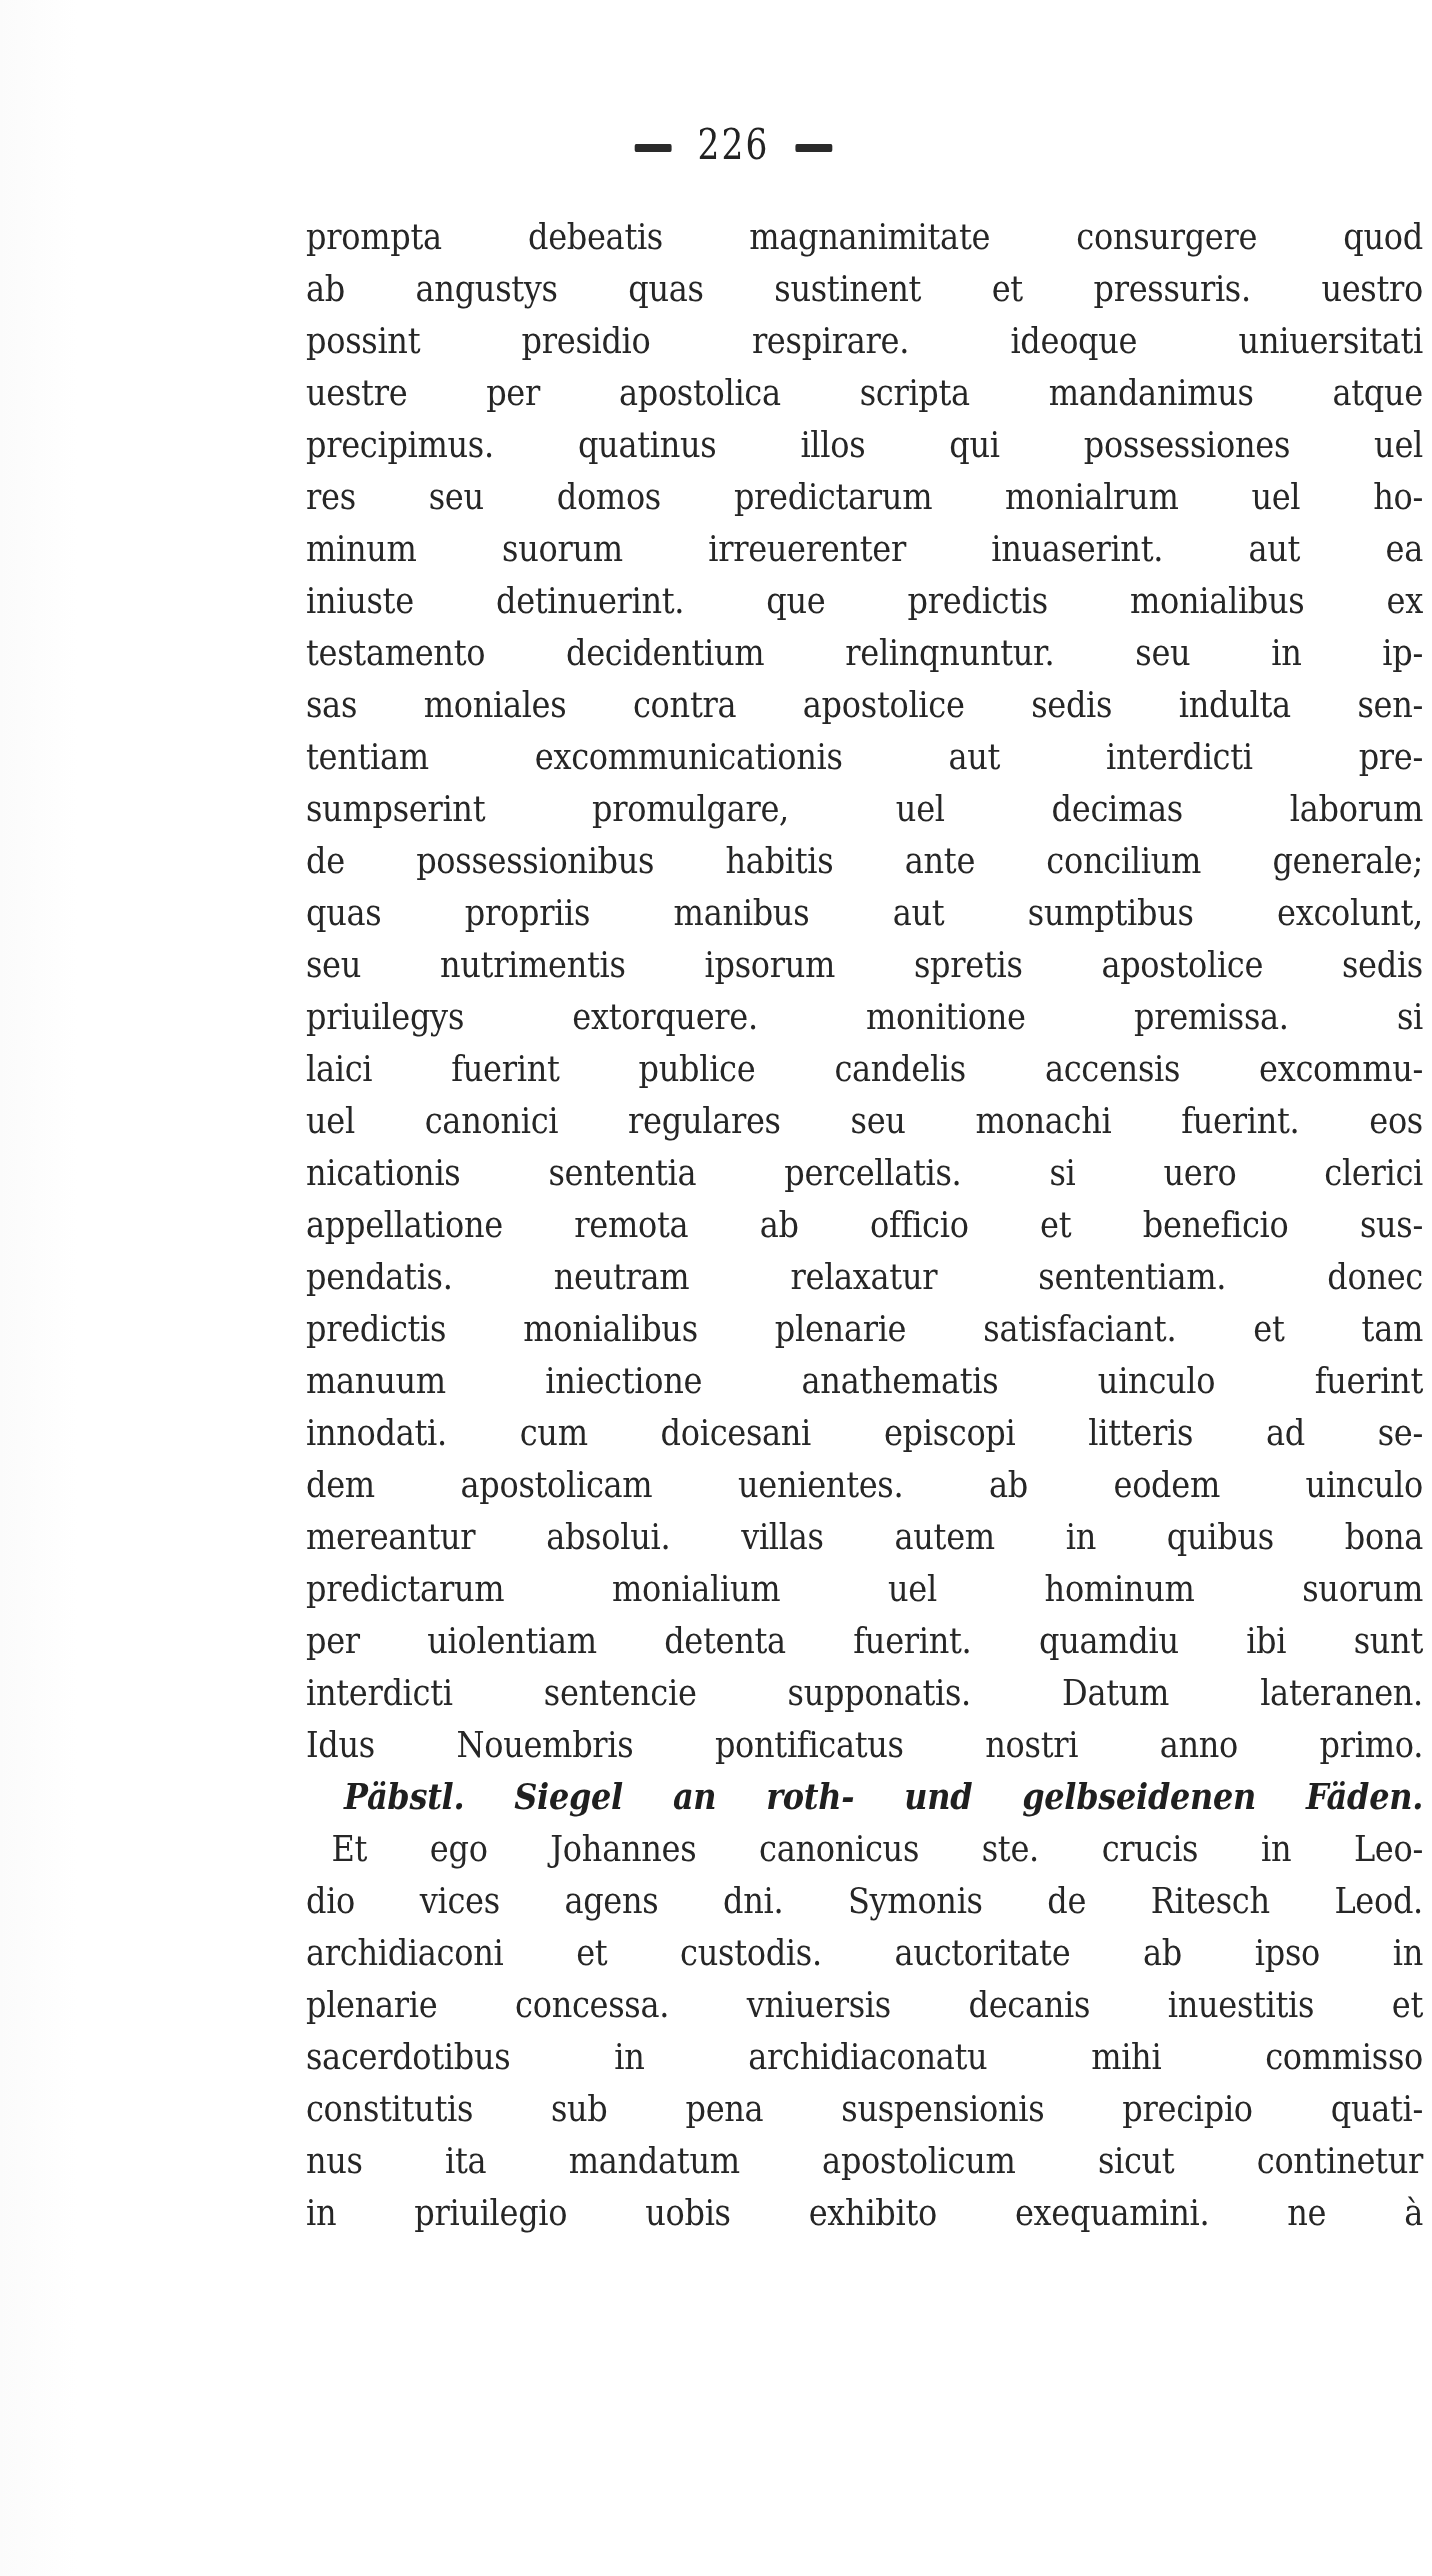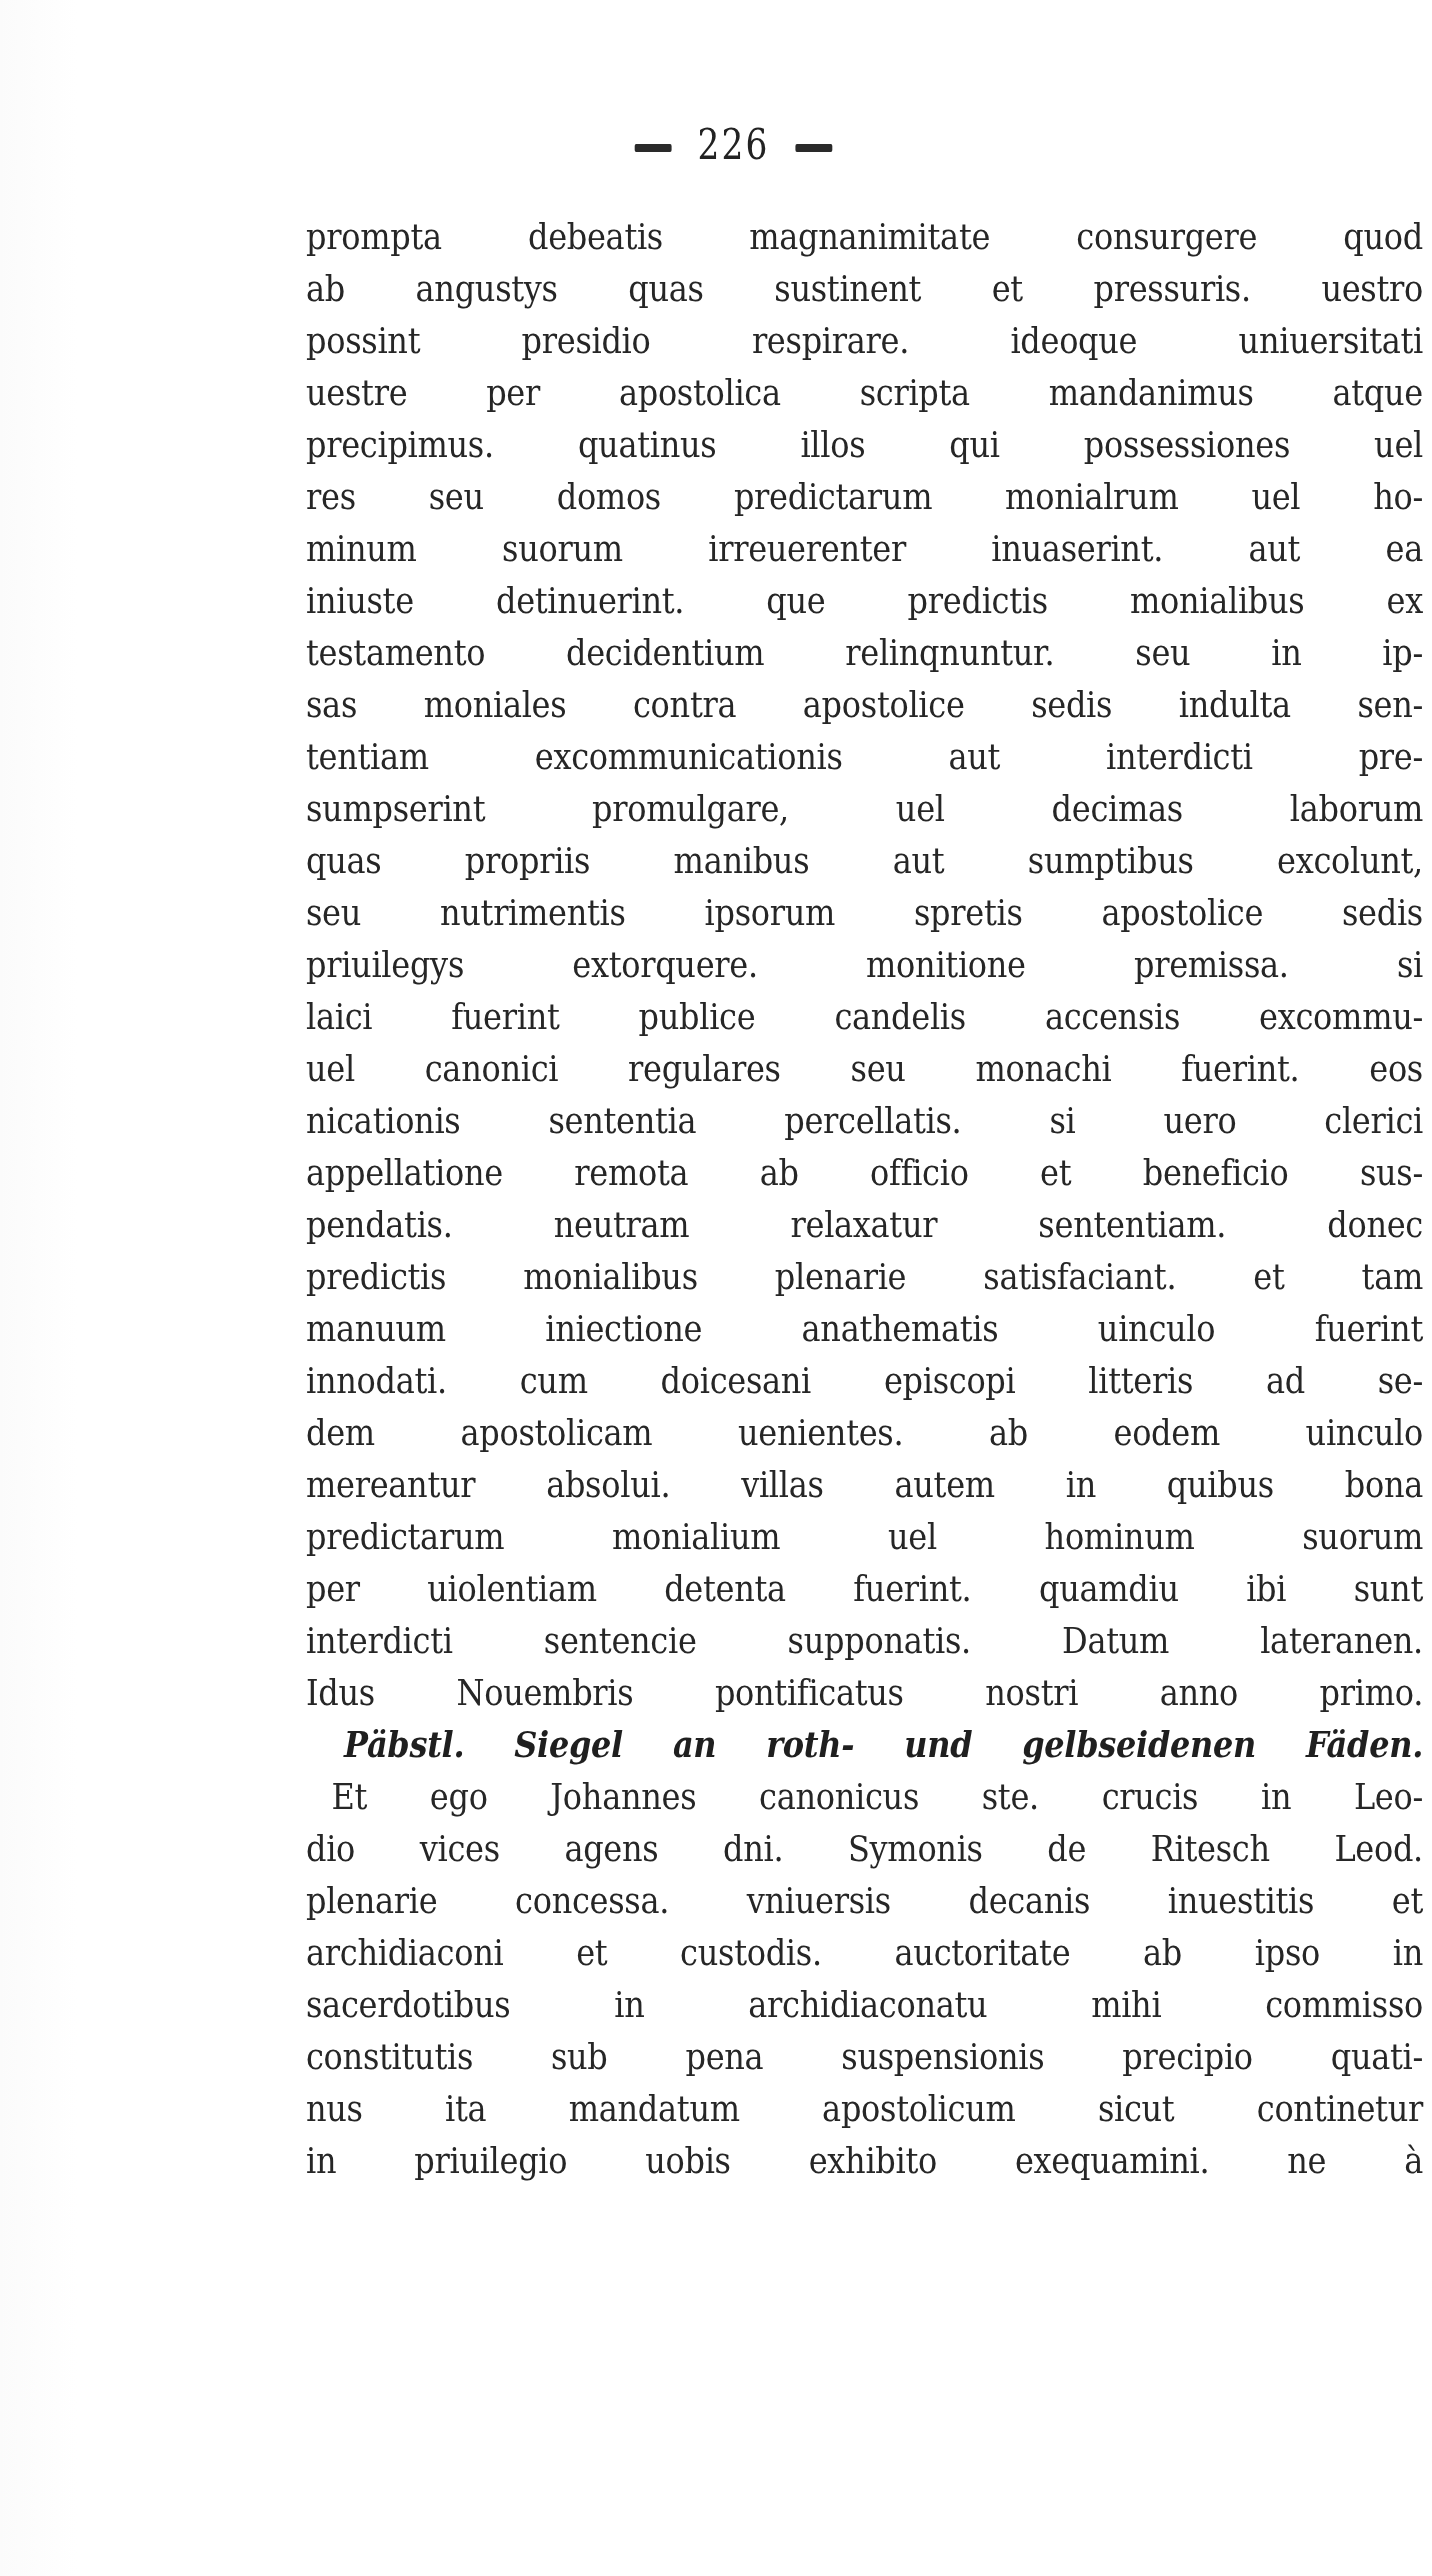--- a/index.html
+++ b/index.html
@@ -120,20 +120,23 @@
     <span class="line">
         <span class="txt">sas moniales contra apostolice sedis indulta sen-</span>
       </span>
     <span class="line">
         <span class="txt">tentiam excommunicationis aut interdicti pre-</span>
       </span>
     <span class="line">
         <span class="txt">sumpserint promulgare, uel decimas laborum</span>
       </span>
     <span class="line">
+        <span class="txt">de possessionibus habitis ante concilium generale;</span>
+      </span>
+    <span class="line">
         <span class="txt">quas propriis manibus aut sumptibus excolunt,</span>
       </span>
     <span class="line">
         <span class="txt">seu nutrimentis ipsorum spretis apostolice sedis</span>
       </span>
     <span class="line">
         <span class="txt">priuilegys extorquere. monitione premissa. si</span>
       </span>
     <span class="line">
         <span class="txt">laici fuerint publice candelis accensis excommu-</span>
@@ -182,24 +185,24 @@
         <span class="txt">Päbstl. Siegel an roth- und gelbseidenen Fäden.</span>
       </span>
 
     <span class="line indent">
         <span class="txt">Et ego Johannes canonicus ste. crucis in Leo-</span>
       </span>
     <span class="line">
         <span class="txt">dio vices agens dni. Symonis de Ritesch Leod.</span>
       </span>
     <span class="line">
+        <span class="txt">archidiaconi et custodis. auctoritate ab ipso in</span>
+      </span>
+    <span class="line">
         <span class="txt">plenarie concessa. vniuersis decanis inuestitis et</span>
-      </span>
-    <span class="line">
-        <span class="txt">archidiaconi et custodis. auctoritate ab ipso in</span>
       </span>
     <span class="line">
         <span class="txt">sacerdotibus in archidiaconatu mihi commisso</span>
       </span>
     <span class="line">
         <span class="txt">constitutis sub pena suspensionis precipio quati-</span>
       </span>
     <span class="line">
         <span class="txt">nus ita mandatum apostolicum sicut continetur</span>
       </span>

